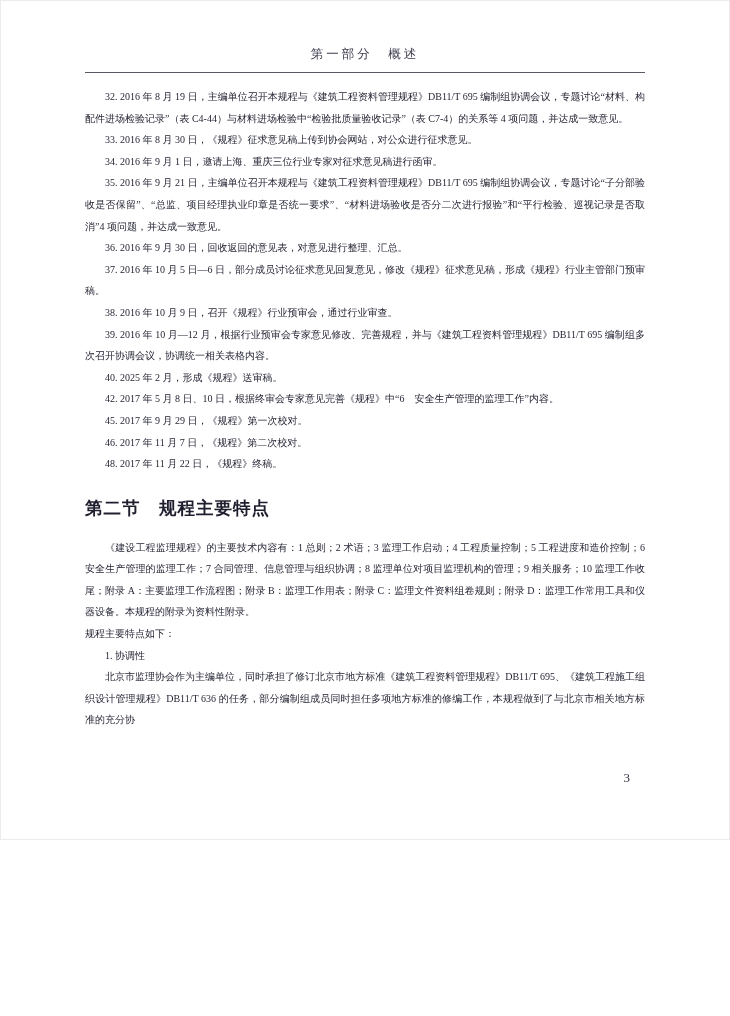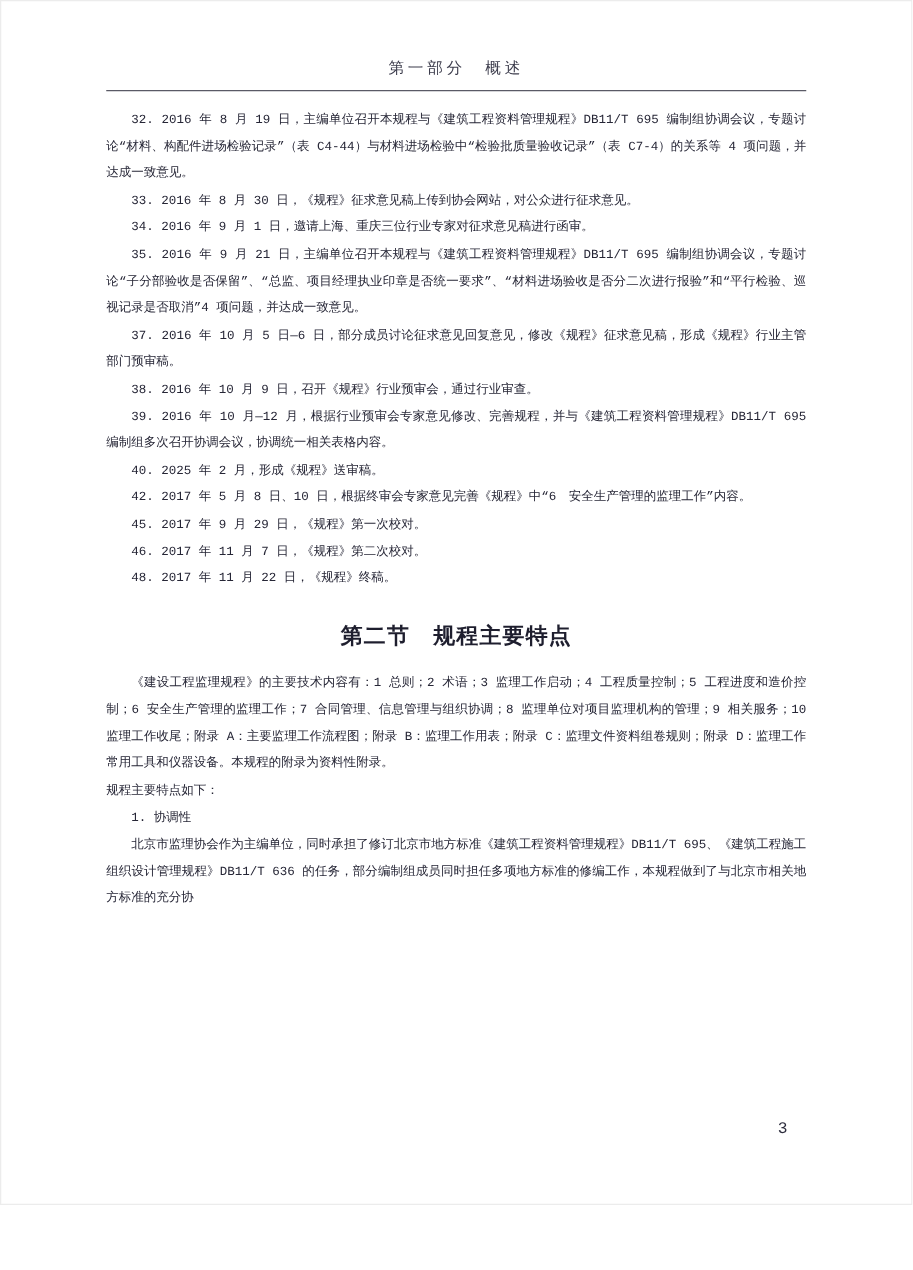--- a/index.html
+++ b/index.html
@@ -7,26 +7,25 @@
     width: 730px;
     height: 1016px;
     background: #ffffff;
     font-family: "Liberation Serif", "DejaVu Serif", serif;
     color: #262636;
     overflow: hidden;
   }
   .page {
     position: relative;
     width: 730px;
-    height: 964px;
+    height: 840px;
     box-sizing: border-box;
     padding: 46px 85px 0 85px;
     background: #ffffff;
     box-shadow: inset 0 0 0 1px #ececec;
-    font-family: Liberation Mono, monospace;
   }
   .running-head {
     text-align: center;
     font-size: 12.5px;
     letter-spacing: 3px;
     color: #3c3c4c;
     padding-bottom: 9px;
   }
   .head-rule {
     height: 0;
@@ -35,21 +34,20 @@
   }
   .body-text p {
     margin: 0;
     font-size: 10px;
     line-height: 21.6px;
     text-align: justify;
     text-indent: 2em;
     word-break: break-all;
   }
   .section-title {
-    text-align: center;
     font-weight: bold;
     font-size: 17.5px;
     color: #1e1e2e;
     margin: 21px 0 17px 0;
     letter-spacing: 1px;
   }
   .no-indent { text-indent: 0 !important; }
   .page-number {
     position: absolute;
     right: 100px;
@@ -64,20 +62,21 @@
 <div class="page">
 
   <div class="running-head">第一部分　概述</div>
   <div class="head-rule"></div>
 
   <div class="body-text">
     <p>32. 2016 年 8 月 19 日，主编单位召开本规程与《建筑工程资料管理规程》DB11/T 695 编制组协调会议，专题讨论“材料、构配件进场检验记录”（表 C4-44）与材料进场检验中“检验批质量验收记录”（表 C7-4）的关系等 4 项问题，并达成一致意见。</p>
     <p>33. 2016 年 8 月 30 日，《规程》征求意见稿上传到协会网站，对公众进行征求意见。</p>
     <p>34. 2016 年 9 月 1 日，邀请上海、重庆三位行业专家对征求意见稿进行函审。</p>
     <p>35. 2016 年 9 月 21 日，主编单位召开本规程与《建筑工程资料管理规程》DB11/T 695 编制组协调会议，专题讨论“子分部验收是否保留”、“总监、项目经理执业印章是否统一要求”、“材料进场验收是否分二次进行报验”和“平行检验、巡视记录是否取消”4 项问题，并达成一致意见。</p>
+    <p>36. 2016 年 9 月 30 日，回收返回的意见表，对意见进行整理、汇总。</p>
     <p>37. 2016 年 10 月 5 日—6 日，部分成员讨论征求意见回复意见，修改《规程》征求意见稿，形成《规程》行业主管部门预审稿。</p>
     <p>38. 2016 年 10 月 9 日，召开《规程》行业预审会，通过行业审查。</p>
     <p>39. 2016 年 10 月—12 月，根据行业预审会专家意见修改、完善规程，并与《建筑工程资料管理规程》DB11/T 695 编制组多次召开协调会议，协调统一相关表格内容。</p>
     <p>40. 2025 年 2 月，形成《规程》送审稿。</p>
     <p>42. 2017 年 5 月 8 日、10 日，根据终审会专家意见完善《规程》中“6　安全生产管理的监理工作”内容。</p>
     <p>45. 2017 年 9 月 29 日，《规程》第一次校对。</p>
     <p>46. 2017 年 11 月 7 日，《规程》第二次校对。</p>
     <p>48. 2017 年 11 月 22 日，《规程》终稿。</p>
   </div>
 

